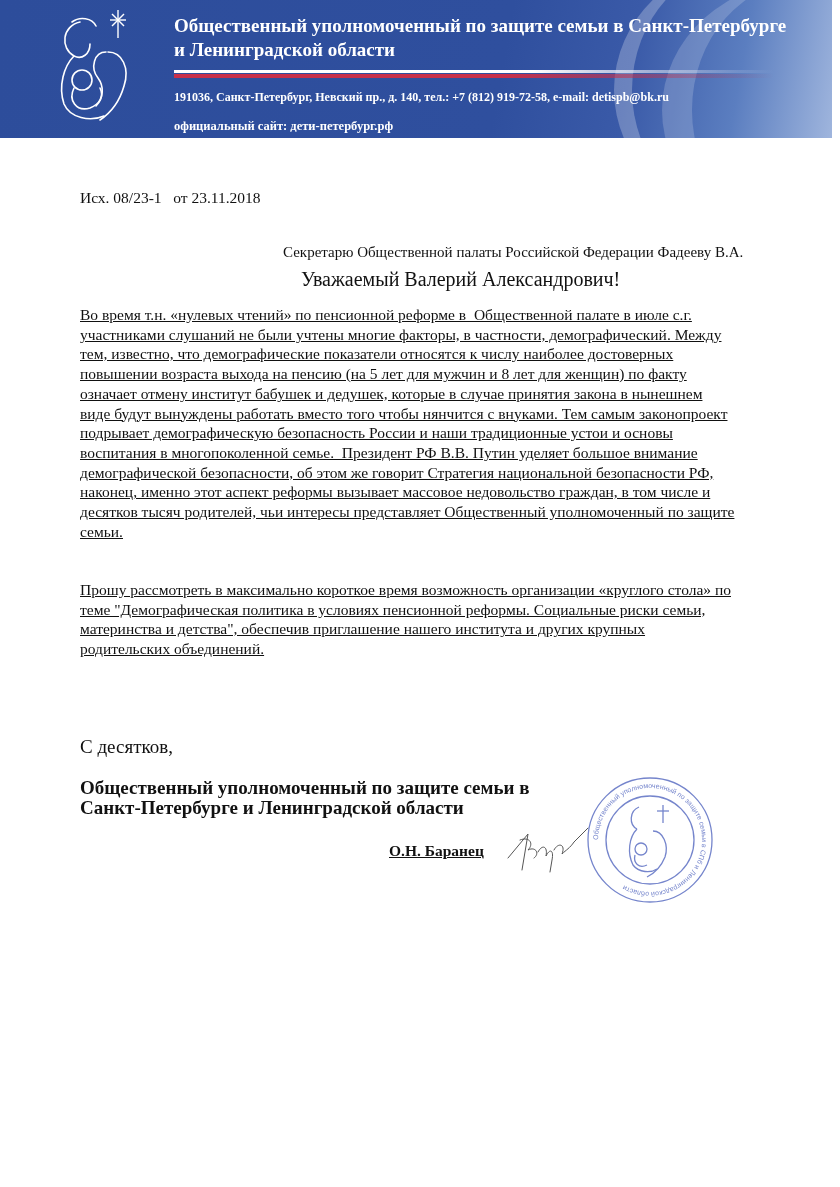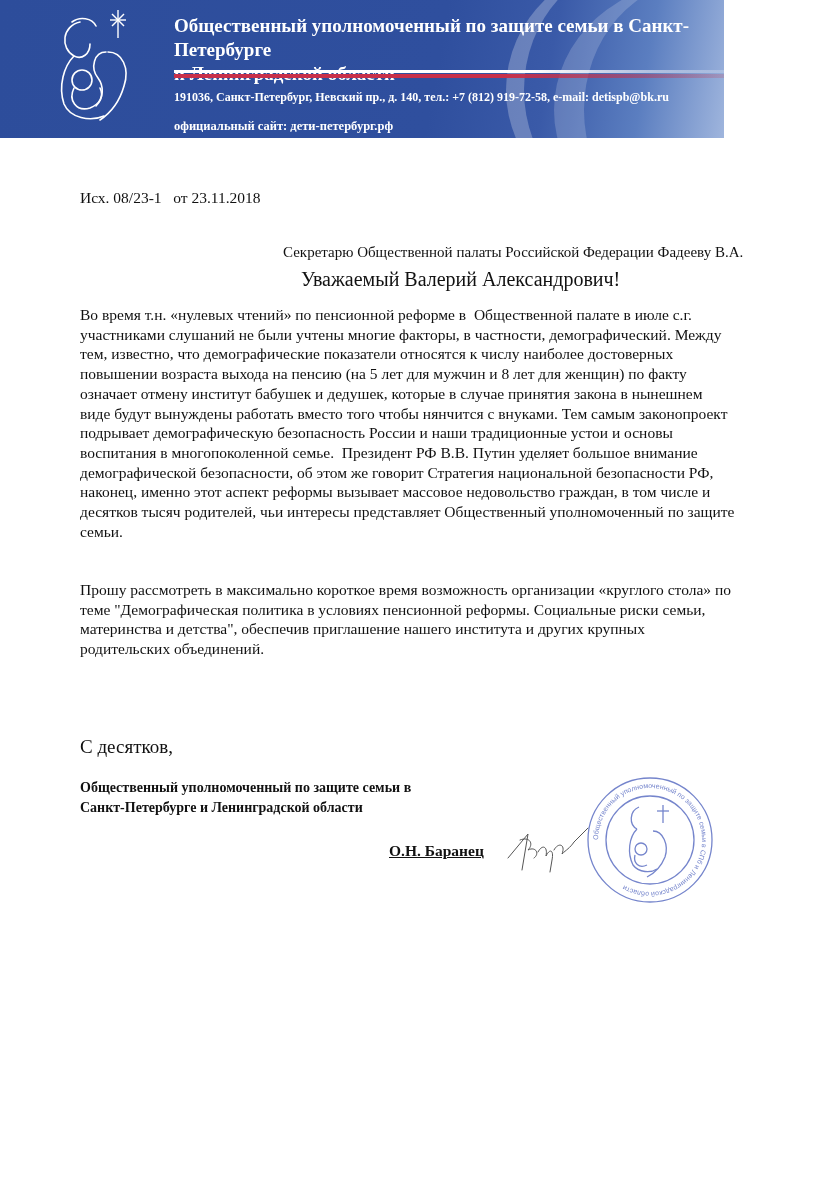--- a/index.html
+++ b/index.html
@@ -1,36 +1,36 @@
 <!DOCTYPE html>
 <html><head>
 <meta charset="utf-8">
 <style>
   html, body { margin: 0; padding: 0; }
   body { width: 840px; height: 1187px; background: #ffffff; position: relative; overflow: hidden; font-family: "Liberation Serif", serif; color: #111; }
-  .header { position: absolute; left: 0; top: 0; width: 724px; height: 138px; background: linear-gradient(100deg, #2d4d9b 0%, #2f4f9e 60%, #3a5aa8 75%, #5b7ec0 88%, #9fb5dd 100%); overflow: hidden; }
+  .header { position: absolute; left: 0; top: 0; width: 832px; height: 138px; background: linear-gradient(100deg, #2d4d9b 0%, #2f4f9e 60%, #3a5aa8 75%, #5b7ec0 88%, #9fb5dd 100%); overflow: hidden; }
   .header .swoosh1 { position: absolute; right: -60px; top: -40px; width: 260px; height: 260px; border-radius: 50%; border-left: 18px solid rgba(255,255,255,0.25); }
   .header .swoosh2 { position: absolute; right: -120px; top: -20px; width: 260px; height: 260px; border-radius: 50%; border-left: 30px solid rgba(255,255,255,0.18); }
   .header-logo { position: absolute; left: 52px; top: 8px; width: 90px; height: 120px; }
   .header-title { position: absolute; left: 174px; top: 14px; font-weight: bold; font-size: 19px; line-height: 24px; color: #fff; margin: 0; }
   .flag-line { position: absolute; left: 174px; top: 70px; width: 600px; height: 8px; }
   .flag-line .w { height: 3px; background: linear-gradient(90deg, #ffffff 0%, #ffffff 60%, rgba(255,255,255,0) 100%); }
   .flag-line .r { height: 4px; margin-top: 1px; background: linear-gradient(90deg, #c8304a 0%, #c8304a 55%, rgba(200,48,74,0) 100%); }
   .header-address { position: absolute; left: 174px; top: 90px; font-weight: bold; font-size: 12px; color: #fff; white-space: nowrap; }
   .header-site { position: absolute; left: 174px; top: 111px; font-weight: bold; font-size: 12.5px; color: #fff; white-space: nowrap; margin-top: 8px; }
 
   .ref { position: absolute; left: 80px; top: 189px; font-size: 15.5px; white-space: pre; }
   .addressee { position: absolute; left: 283px; top: 244px; font-size: 15px; white-space: nowrap; }
   .greeting { position: absolute; left: 301px; top: 268px; font-size: 20px; white-space: nowrap; }
   .para { position: absolute; left: 80px; width: 740px; font-size: 15.5px; line-height: 19.7px; margin: 0; }
   .para1 { top: 305px; }
   .para2 { top: 580px; }
-  .para .ln { display: block; white-space: pre; }
+  .para .ln { display: block; white-space: pre; text-decoration: underline; }
   .closing { position: absolute; left: 80px; top: 736px; font-size: 19px; }
-  .sign-org { position: absolute; left: 80px; top: 778px; font-size: 14px; font-weight: bold; line-height: 20px; }
+  .sign-org { position: absolute; left: 80px; top: 778px; font-size: 19px; font-weight: bold; line-height: 20px; }
   .sign-name { position: absolute; left: 389px; top: 842px; font-size: 15.5px; font-weight: bold; text-decoration: underline; }
   .signature { position: absolute; left: 500px; top: 810px; width: 90px; height: 70px; }
   .stamp { position: absolute; left: 585px; top: 775px; width: 130px; height: 130px; }
 </style>
 </head>
 <body>
 
 <div class="header">
   <div class="swoosh2"></div>
   <div class="swoosh1"></div>

